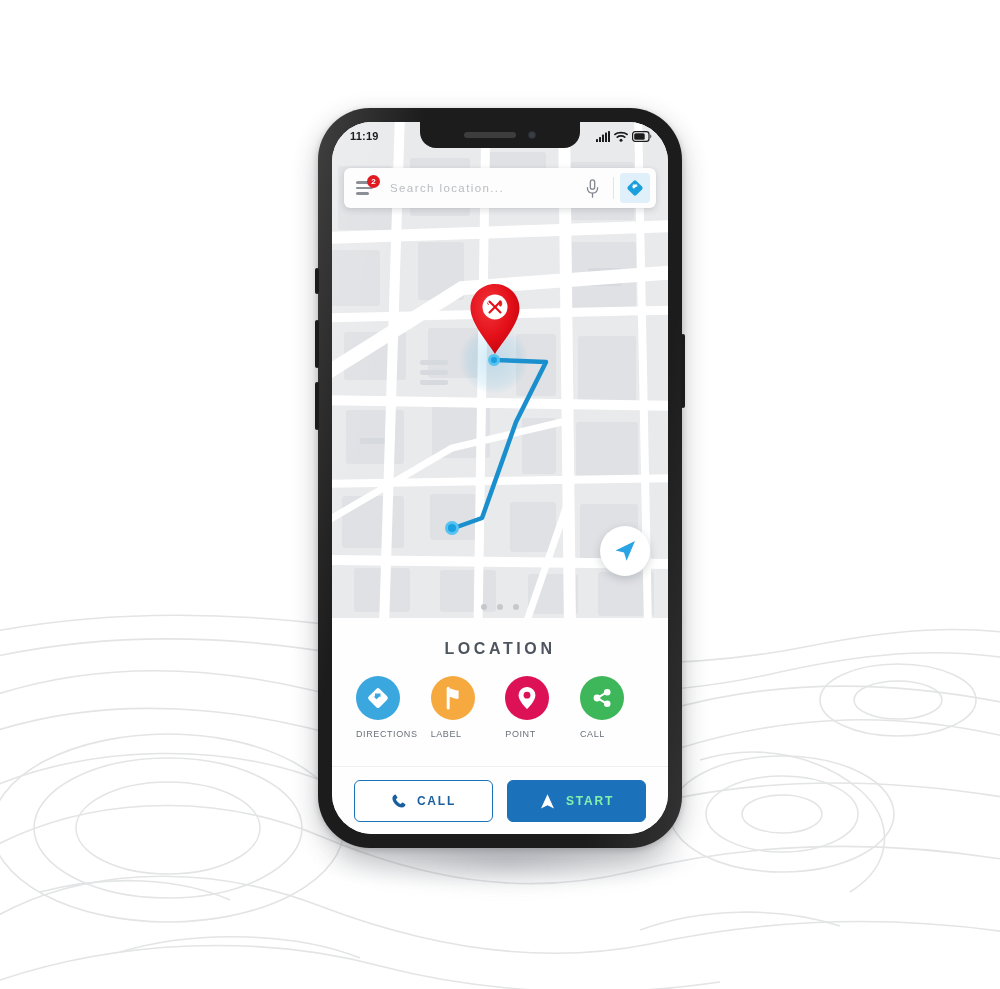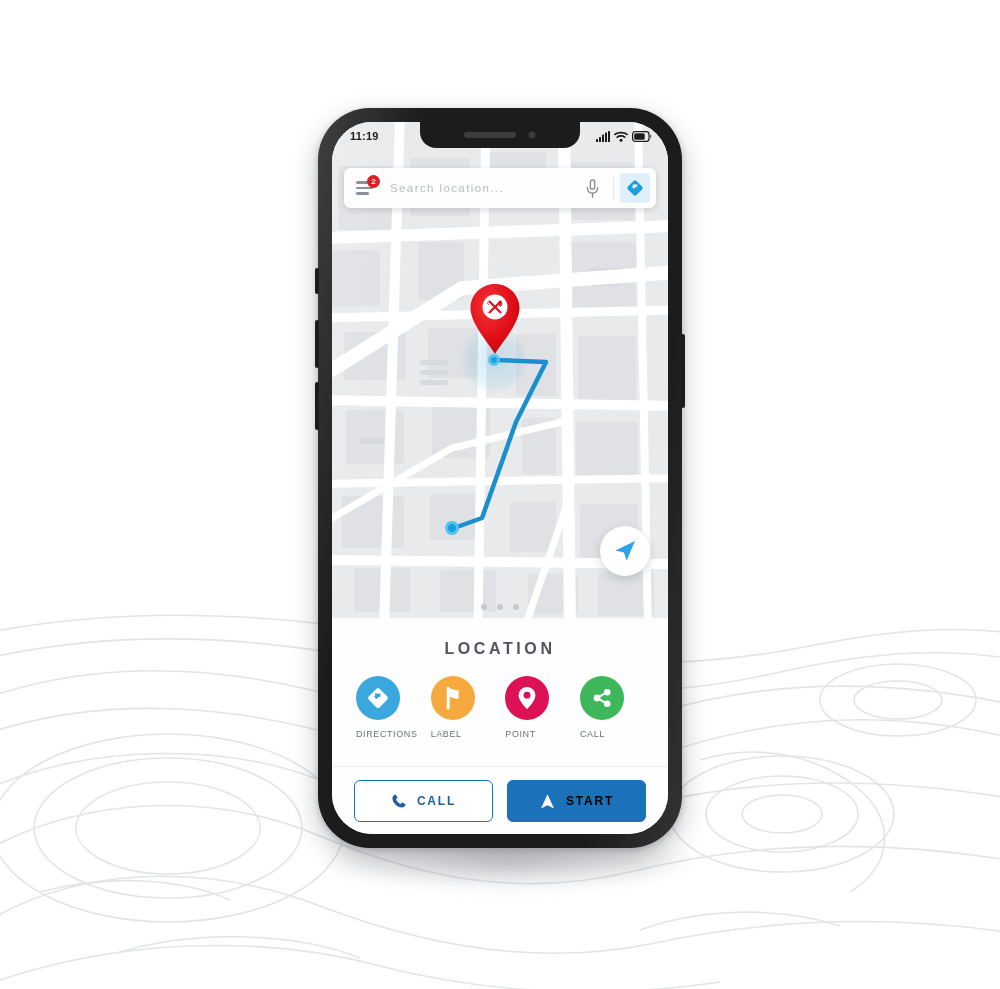--- a/index.html
+++ b/index.html
@@ -190,21 +190,21 @@
     position: absolute; left: 0; top: 162px; width: 100%;
     display: flex; justify-content: center; gap: 14px;
     padding: 0 22px;
   }
   .btn-call, .btn-start {
     height: 42px; border-radius: 6px;
     display:flex; align-items:center; justify-content:center; gap: 10px;
     font-size: 12px; font-weight: bold; letter-spacing: 1.8px;
   }
   .btn-call { flex: 1; background: #ffffff; border: 1.6px solid #1c72ba; color: #1c5f9e; }
-  .btn-start { flex: 1; background: #1c72ba; border: 1.6px solid #1c72ba; color: #000000; }
+  .btn-start { flex: 1; background: #1c72ba; border: 1.6px solid #1c72ba; color: #86efac; }
 </style>
 </head>
 <body>
 
 <div id="stage">
 
   <svg id="topo" viewBox="0 0 1000 989" preserveAspectRatio="none">
     <g fill="none" stroke="#e3e4e5" stroke-width="1.6">
       <path d="M-20,700 C120,650 260,672 370,706 C470,736 560,742 660,712 C760,682 880,676 1020,706"></path>
       <path d="M-20,736 C110,690 250,708 360,742 C470,776 580,780 680,748 C790,714 900,710 1020,740"></path>

